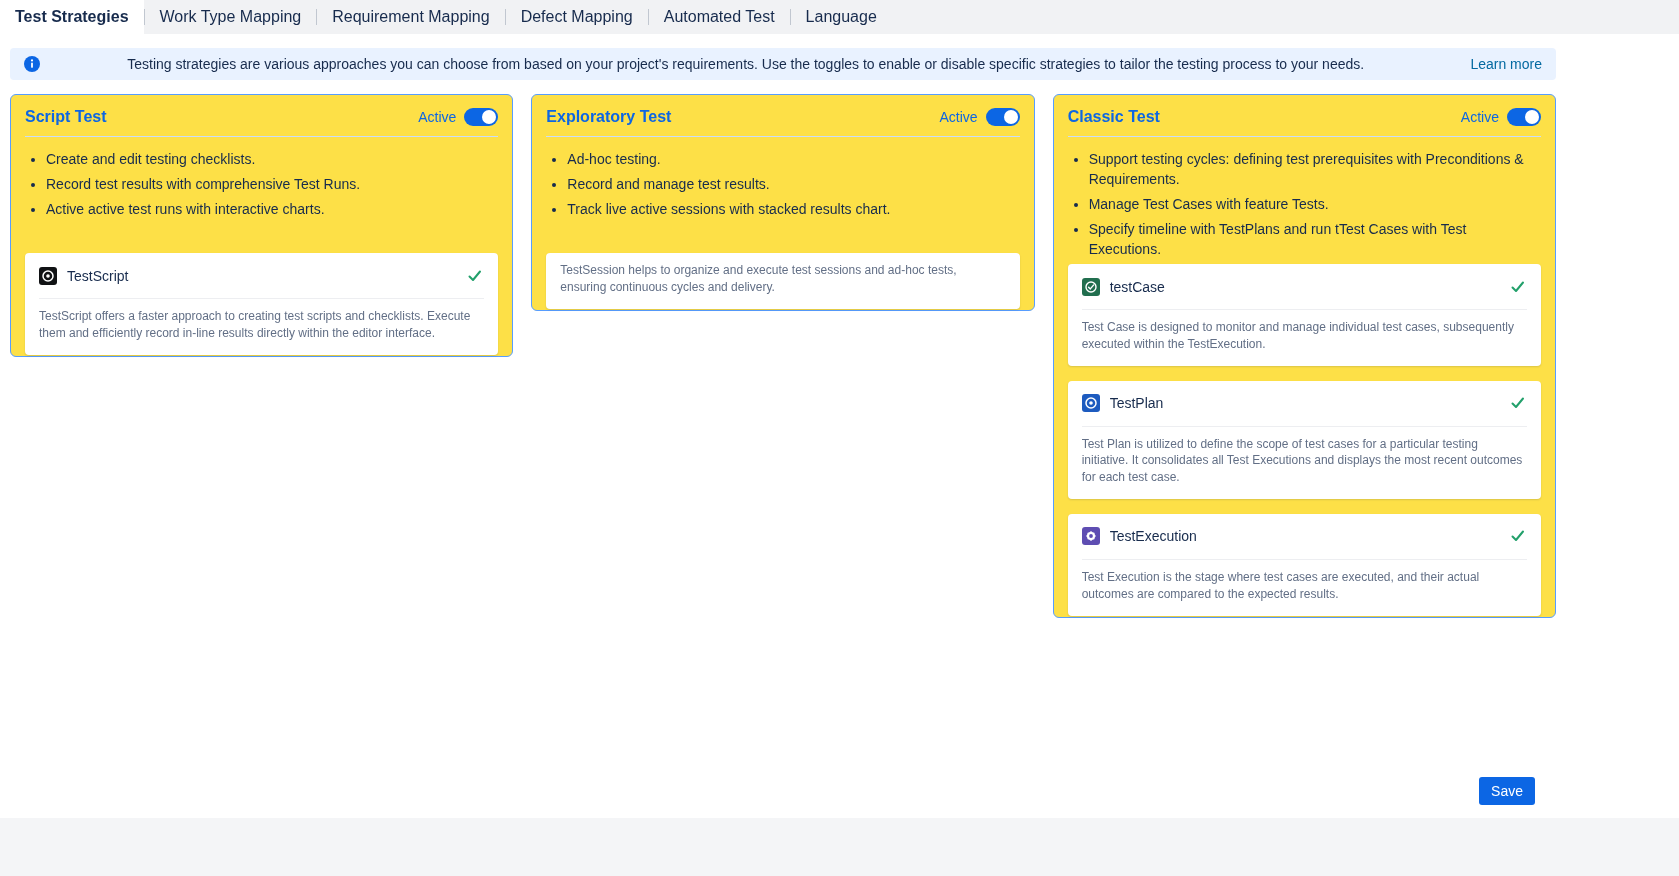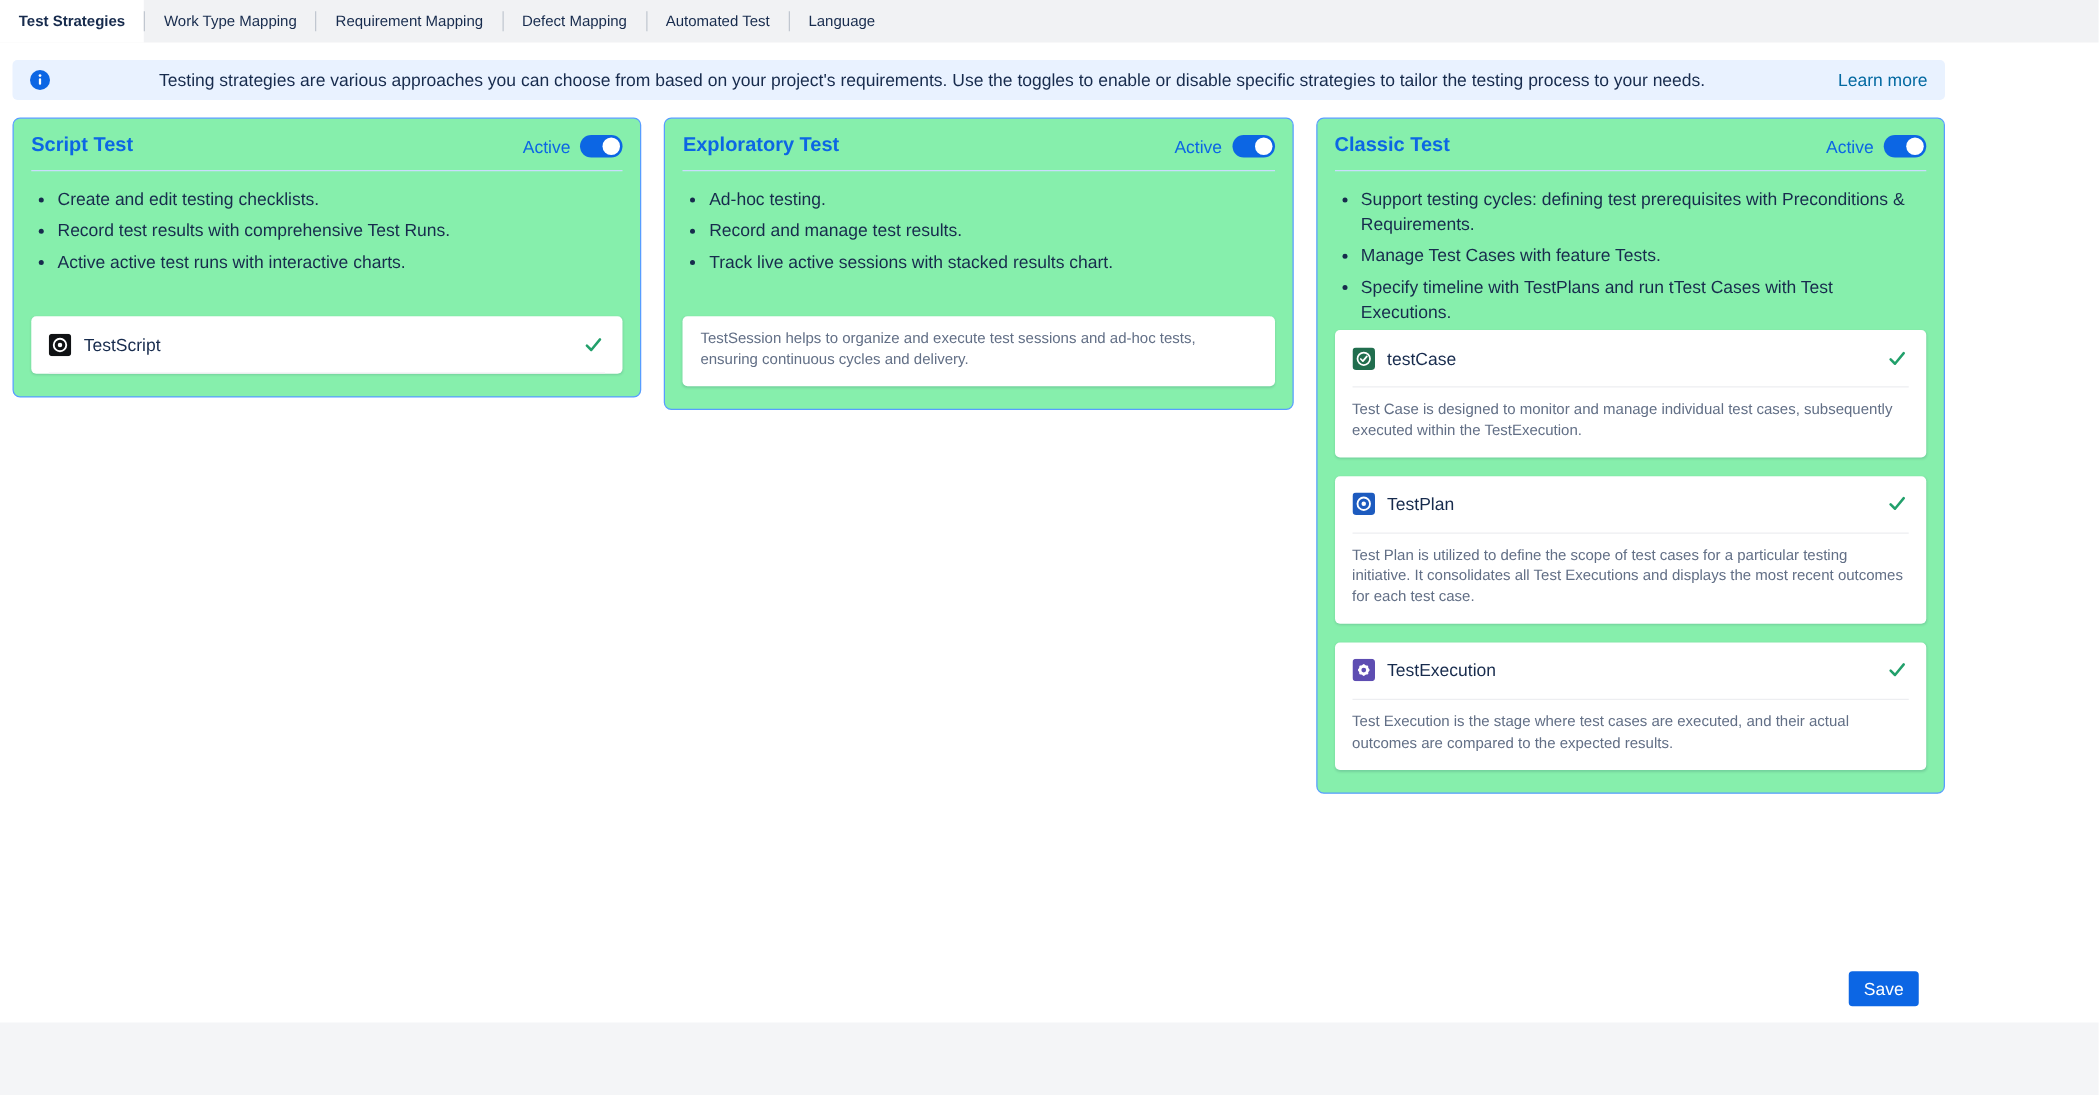--- a/index.html
+++ b/index.html
@@ -5,37 +5,37 @@
   * { box-sizing: border-box; }
   html,body { margin:0; padding:0; }
   body {
     width:1679px; height:876px; position:relative; overflow:hidden;
     background:#ffffff; color:#172B4D;
     font-family:"Liberation Sans", sans-serif;
   }
 
   
   .tabbar { height:34px; background:#F1F2F4; display:flex; align-items:stretch; }
-  .tab { display:flex; align-items:center; padding:0 15px; font-size:12px;
+  .tab { display:flex; align-items:center; padding:0 15px; font-size:16px;
          color:#172B4D; white-space:nowrap; cursor:pointer; }
   .tab.active { background:#ffffff; font-weight:700; }
   .tab-sep { width:1px; height:16px; background:#C1C7D0; align-self:center; }
 
   
   .content { position:absolute; left:10px; top:48px; width:1546px; }
 
   .banner { display:flex; align-items:center; gap:12px; background:#E9F2FF;
             border-radius:4px; padding:8px 14px; font-size:14px;justify-content:space-between; }
   .banner-icon { display:flex; flex:0 0 auto; }
   .banner-text { color:#172B4D; }
   .banner-link { color:#0369a1; text-decoration:none; margin-left:19px; cursor:pointer; white-space:nowrap; }
 
   .cards { display:flex; gap:18px; margin-top:14px; align-items:flex-start; }
-  .card { flex:1; background:#86efac; border:1px solid #579DFF; border-radius:6px;
-          padding:13px 14px 18px; }
+  .card { flex:1; background:#fde047; border:1px solid #579DFF; border-radius:6px;
+          padding:13px 14px 1px; }
   .card-header { display:flex; align-items:center; justify-content:space-between;
                  padding-bottom:10px; border-bottom:1px solid #C9DDFB; }
   .card-title { margin:0; font-size:16px; font-weight:700; color:#0C66E4; }
   .toggle-group { display:flex; align-items:center; gap:8px;margin-left:12px; }
   .toggle-label { font-size:14px; color:#0C66E4; }
   .toggle { width:34px; height:18px; border-radius:10px; background:#0C66E4;
             position:relative; cursor:pointer; flex:0 0 auto; }
   .toggle::after { content:""; position:absolute; top:2px; right:2px; width:14px;
                    height:14px; border-radius:50%; background:#ffffff; }
 
@@ -117,20 +117,21 @@
                   <circle cx="9" cy="9" r="1.8" fill="#fff"></circle>
                 </svg>
             </span>
             <span class="module-name">TestScript</span>
             <span class="module-check">
               <svg width="18" height="18" viewBox="0 0 18 18">
                   <path d="M3.5 9.5l3.5 3.5 7-8.5" fill="none" stroke="#22A06B" stroke-width="2" stroke-linecap="round" stroke-linejoin="round"></path>
                 </svg>
             </span>
           </div>
+          <p class="module-desc">TestScript offers a faster approach to creating test scripts and checklists. Execute them and efficiently record in-line results directly within the editor interface.</p>
         </div>
       </div>
     </section>
 
     <section class="card">
       <header class="card-header">
         <h2 class="card-title">Exploratory Test</h2>
         <div class="toggle-group">
           <span class="toggle-label">Active</span>
           <div class="toggle"></div>

